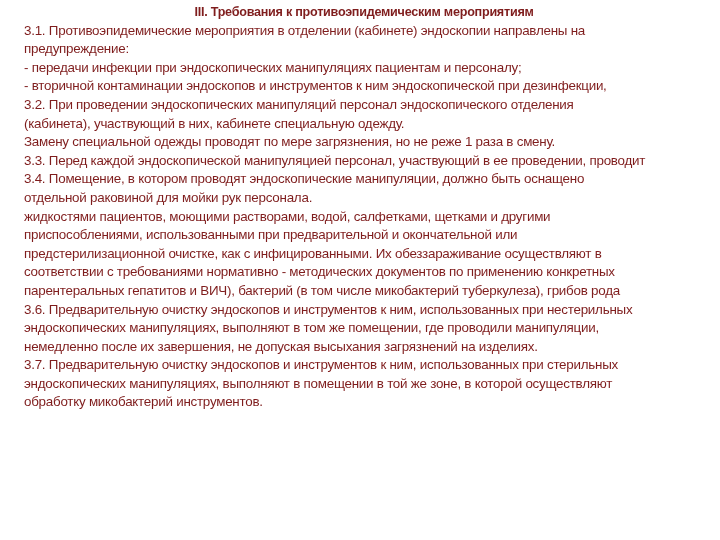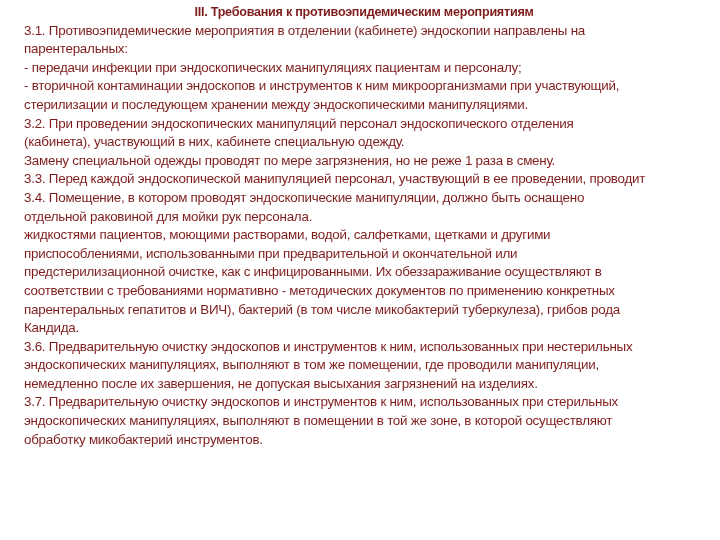--- a/index.html
+++ b/index.html
@@ -21,36 +21,34 @@
   </style>
 </head>
 <body>
 
 <div class="page">
   <div class="title">
     <div>III. Требования к противоэпидемическим мероприятиям</div>
   </div>
   <div class="body">
     <div class="line">3.1. Противоэпидемические мероприятия в отделении (кабинете) эндоскопии направлены на</div>
-    <div class="line">парентеральных:</div>
+    <div class="line">предупреждение:</div>
     <div class="line">- передачи инфекции при эндоскопических манипуляциях пациентам и персоналу;</div>
-    <div class="line">- вторичной контаминации эндоскопов и инструментов к ним микроорганизмами при участвующий,</div>
-    <div class="line">стерилизации и последующем хранении между эндоскопическими манипуляциями.</div>
+    <div class="line">- вторичной контаминации эндоскопов и инструментов к ним эндоскопической при дезинфекции,</div>
     <div class="line">3.2. При проведении эндоскопических манипуляций персонал эндоскопического отделения</div>
     <div class="line">(кабинета), участвующий в них, кабинете специальную одежду.</div>
     <div class="line">Замену специальной одежды проводят по мере загрязнения, но не реже 1 раза в смену.</div>
     <div class="line">3.3. Перед каждой эндоскопической манипуляцией персонал, участвующий в ее проведении, проводит</div>
     <div class="line">3.4. Помещение, в котором проводят эндоскопические манипуляции, должно быть оснащено</div>
     <div class="line">отдельной раковиной для мойки рук персонала.</div>
     <div class="line">жидкостями пациентов, моющими растворами, водой, салфетками, щетками и другими</div>
     <div class="line">приспособлениями, использованными при предварительной и окончательной или</div>
     <div class="line">предстерилизационной очистке, как с инфицированными. Их обеззараживание осуществляют в</div>
     <div class="line">соответствии с требованиями нормативно - методических документов по применению конкретных</div>
     <div class="line">парентеральных гепатитов и ВИЧ), бактерий (в том числе микобактерий туберкулеза), грибов рода</div>
-    <div class="line">Кандида.</div>
     <div class="line">3.6. Предварительную очистку эндоскопов и инструментов к ним, использованных при нестерильных</div>
     <div class="line">эндоскопических манипуляциях, выполняют в том же помещении, где проводили манипуляции,</div>
     <div class="line">немедленно после их завершения, не допуская высыхания загрязнений на изделиях.</div>
     <div class="line">3.7. Предварительную очистку эндоскопов и инструментов к ним, использованных при стерильных</div>
     <div class="line">эндоскопических манипуляциях, выполняют в помещении в той же зоне, в которой осуществляют</div>
     <div class="line">обработку микобактерий инструментов.</div>
   </div>
 </div>
 
 </body></html>

